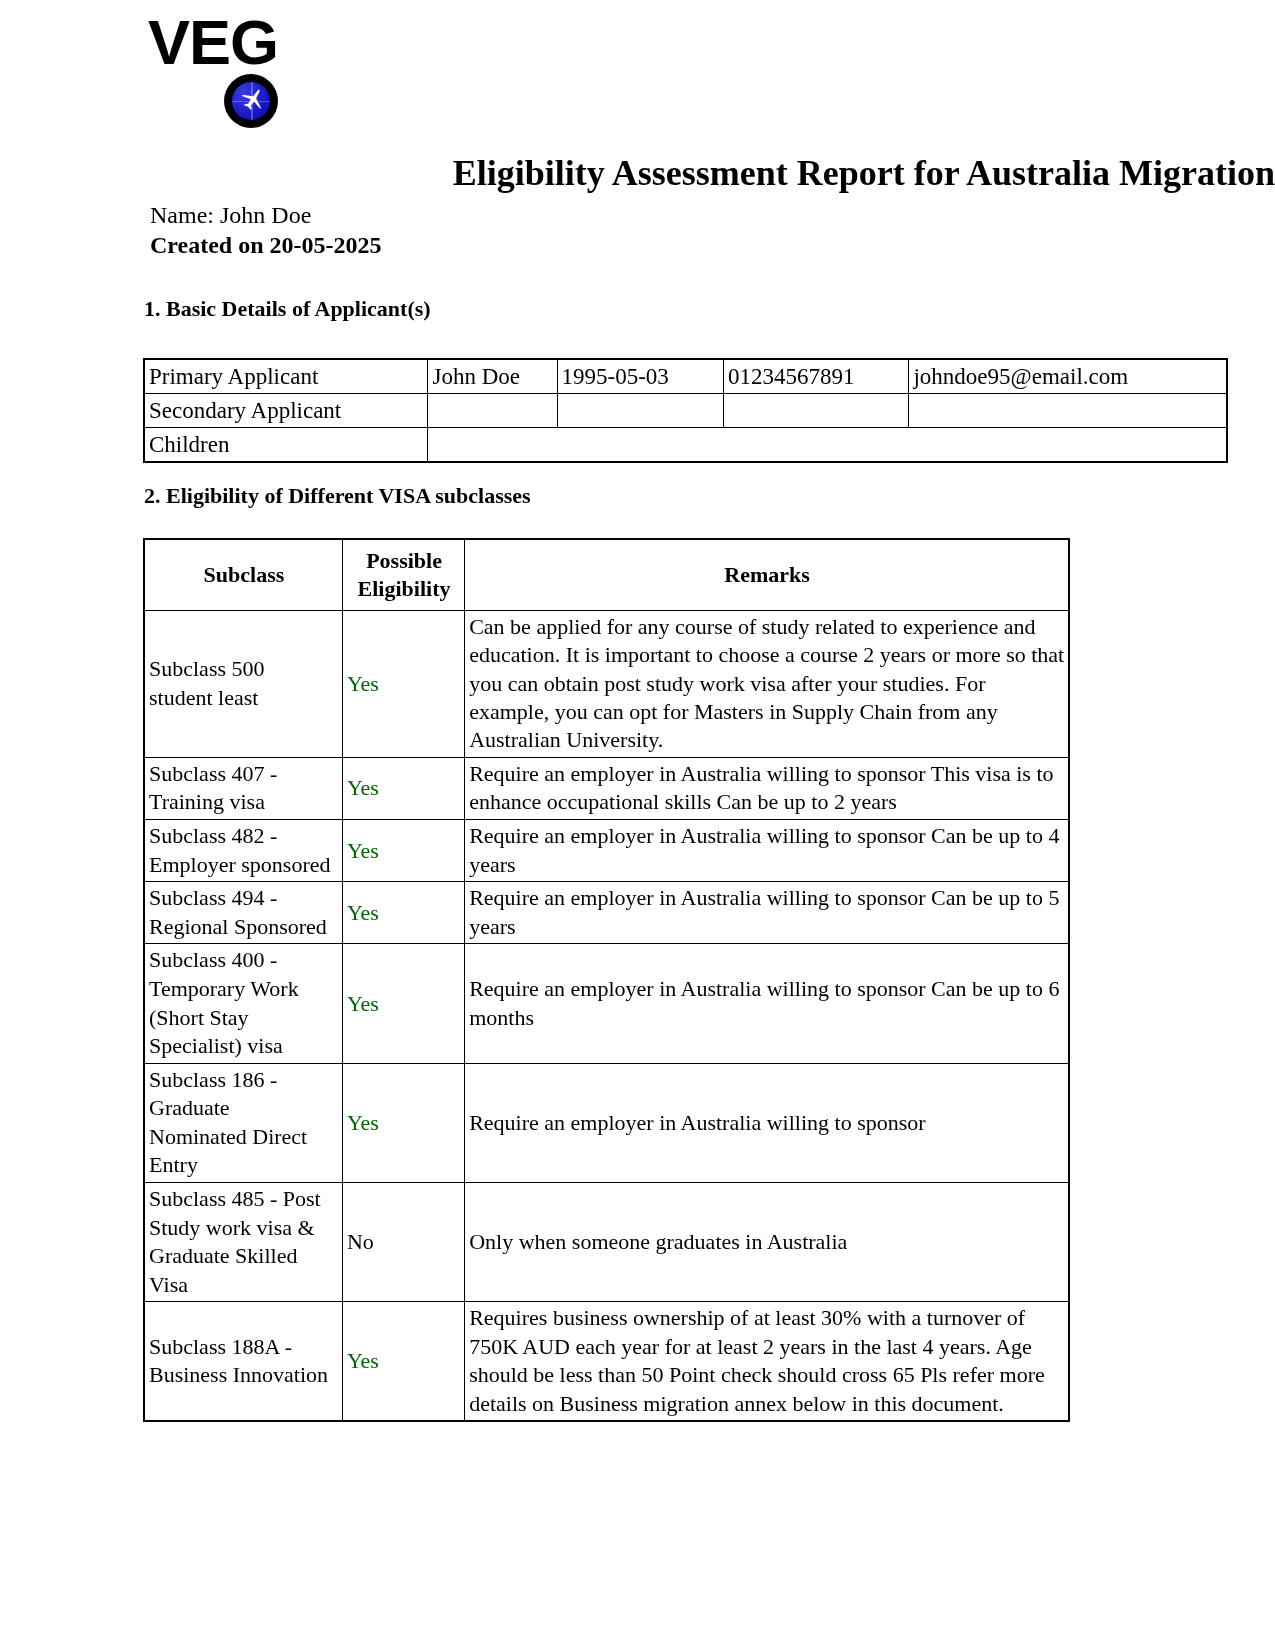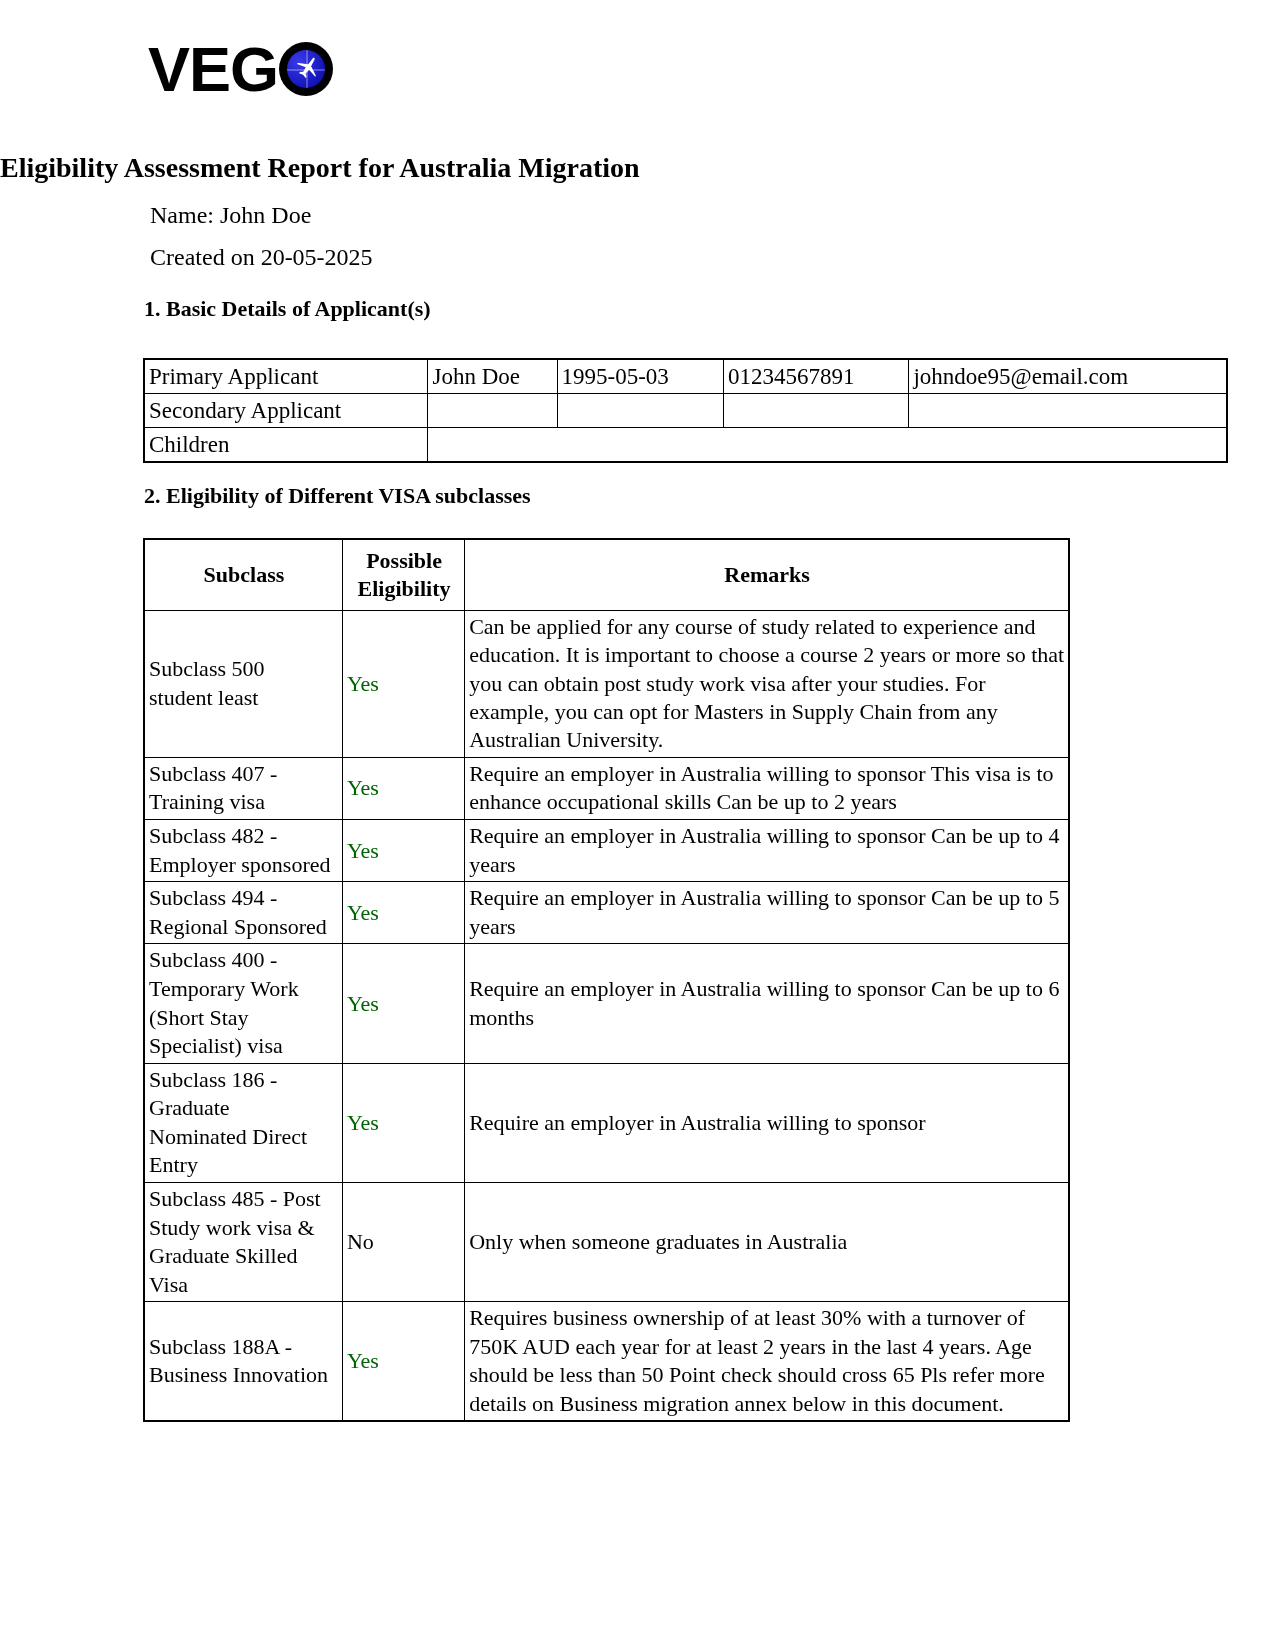--- a/index.html
+++ b/index.html
@@ -33,21 +33,22 @@
     align-items: center;
   }
   .logo-text {
     font-family: "Liberation Sans", "DejaVu Sans", sans-serif;
     font-weight: bold;
     font-size: 63px;
     letter-spacing: -1px;
     line-height: 1;
     color: #000000;
     display: flex;
-    align-items: center;
+    align-items: flex-end;
+    flex-direction: column;
   }
   .logo-o {
     position: relative;
     display: inline-block;
     width: 54px;
     height: 54px;
     margin-left: 1px;
   }
   .logo-o .ring {
     position: absolute;
@@ -88,33 +89,33 @@
     height: 32px;
     z-index: 3;
   }
 
   
   .doc-title {
     position: absolute;
     left: 0;
     top: 152px;
     width: 1275px;
-    text-align: left;
-    font-size: 28px;
+    text-align: right;
+    font-size: 36px;
     font-weight: bold;
     letter-spacing: 0px;
   }
   .meta-line {
     position: absolute;
     left: 150px;
     font-size: 24px;
     white-space: nowrap;
   }
   .meta-name { top: 202px; }
-  .meta-date { top: 244px; }
+  .meta-date { top: 232px; font-weight: bold; }
 
   .section-heading {
     position: absolute;
     left: 144px;
     font-size: 22px;
     font-weight: bold;
     white-space: nowrap;
   }
   .sec1-heading { top: 296px; }
   .sec2-heading { top: 483px; }

